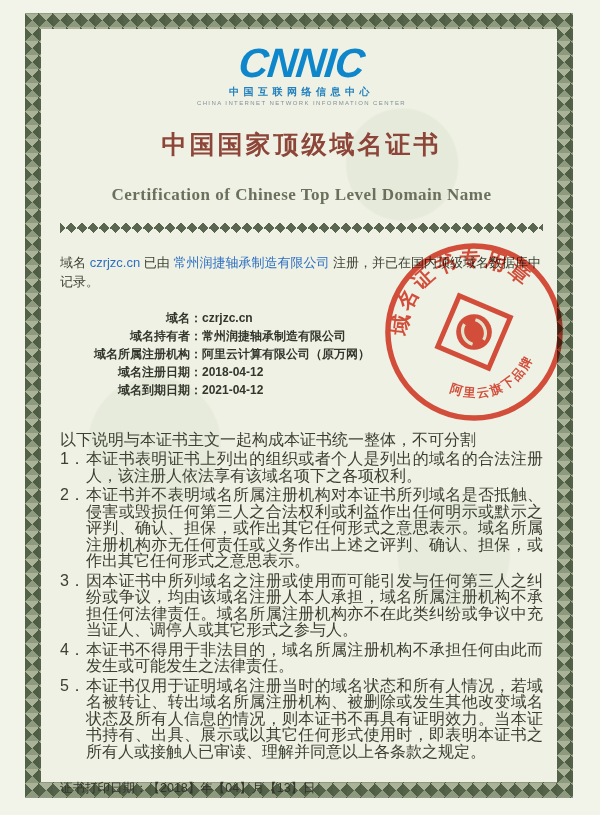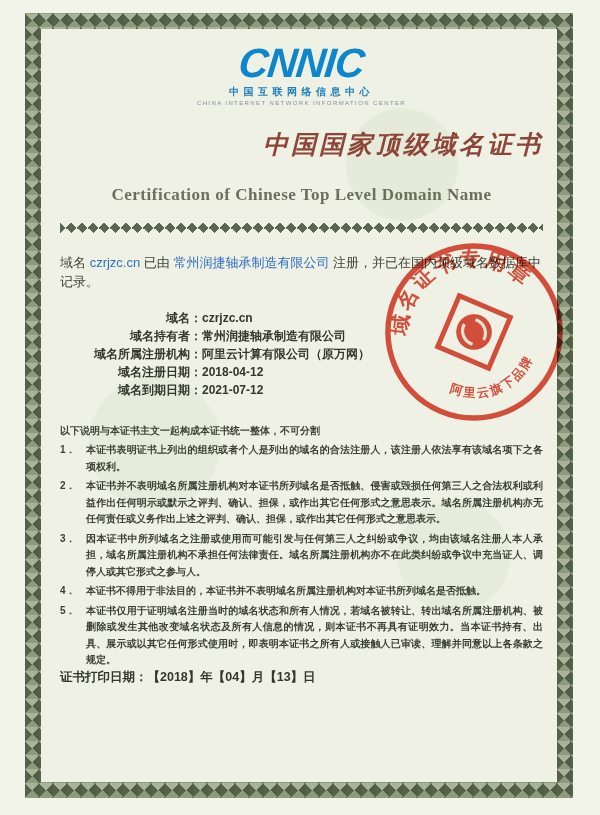--- a/index.html
+++ b/index.html
@@ -39,49 +39,49 @@
   .logo-block{text-align:center;margin-top:14px;}
   .logo-word{
     display:inline-block;font-weight:bold;font-style:italic;
     font-size:41px;line-height:40px;color:#0d86cb;letter-spacing:-1px;
     transform:skewX(-6deg);font-family:"Liberation Sans","DejaVu Sans",sans-serif;
   }
   .logo-cn{font-size:10px;font-weight:600;color:#2180bf;letter-spacing:4.5px;margin-top:2px;}
   .logo-en{font-size:6px;color:#84909b;letter-spacing:1.4px;margin-top:1px;}
 
   
-  .title-cn{margin:22px 0 0;text-align:right;font-size:25px;font-weight:bold;
-    color:#8c4538;letter-spacing:3px;font-style:italic;}
+  .title-cn{margin:22px 0 0;text-align:center;font-size:25px;font-weight:bold;
+    color:#8c4538;letter-spacing:3px;}
   .title-en{margin:24px 0 0;text-align:center;font-size:17px;font-weight:bold;
     color:#6b705d;font-family:"Liberation Serif","DejaVu Serif",serif;letter-spacing:.5px;}
 
   .separator{
     height:11px;margin:17px 0 0;
     background:conic-gradient(from 45deg,#4d5a42 0 25%, transparent 0 50%, #4d5a42 0 75%, transparent 0) 0 0/11px 11px;
     opacity:.92;
   }
 
   
   .statement{margin:20px 0 0;font-size:13px;font-weight:400;color:#3c4034;line-height:19px;}
   .blue{color:#2e6fc4;}
 
   
   .details{margin:18px 0 0 0;width:420px;margin-left:22px;}
   .detail-row{display:flex;font-size:12px;font-weight:700;color:#33362c;line-height:18px;}
   .detail-label{width:120px;text-align:right;white-space:nowrap;}
   .detail-value{flex:1;text-align:left;white-space:nowrap;}
 
   
-  .terms{margin-top:24px;font-size:10px;color:#3c4034;font-weight:700;}
+  .terms{margin-top:33px;font-size:16px;color:#3c4034;font-weight:400;}
   .terms-intro{line-height:16px;margin-bottom:2px;}
   .term-item{display:flex;line-height:16.5px;margin-top:3px;}
   .term-num{width:26px;flex:none;}
   .term-text{flex:1;text-align:justify;}
 
-  .print-date{font-size:12.5px;font-weight:700;color:#33362c;}
+  .print-date{margin-top:20px;font-size:12.5px;font-weight:400;color:#33362c;}
 
   
   .seal{
     position:absolute;left:380px;top:238px;width:188px;height:188px;
     transform:rotate(-22deg);
     opacity:.88;mix-blend-mode:multiply;
     pointer-events:none;
   }
 </style>
 </head>
@@ -119,42 +119,42 @@
       <div class="detail-row">
         <span class="detail-label">域名所属注册机构：</span>
         <span class="detail-value">阿里云计算有限公司（原万网）</span>
       </div>
       <div class="detail-row">
         <span class="detail-label">域名注册日期：</span>
         <span class="detail-value">2018-04-12</span>
       </div>
       <div class="detail-row">
         <span class="detail-label">域名到期日期：</span>
-        <span class="detail-value">2021-07-12</span>
+        <span class="detail-value">2021-04-12</span>
       </div>
     </div>
 
     <div class="terms">
       <div class="terms-intro">以下说明与本证书主文一起构成本证书统一整体，不可分割</div>
 
       <div class="term-item">
         <span class="term-num">1．</span>
         <span class="term-text">本证书表明证书上列出的组织或者个人是列出的域名的合法注册人，该注册人依法享有该域名项下之各项权利。</span>
       </div>
       <div class="term-item">
         <span class="term-num">2．</span>
         <span class="term-text">本证书并不表明域名所属注册机构对本证书所列域名是否抵触、侵害或毁损任何第三人之合法权利或利益作出任何明示或默示之评判、确认、担保，或作出其它任何形式之意思表示。域名所属注册机构亦无任何责任或义务作出上述之评判、确认、担保，或作出其它任何形式之意思表示。</span>
       </div>
       <div class="term-item">
         <span class="term-num">3．</span>
         <span class="term-text">因本证书中所列域名之注册或使用而可能引发与任何第三人之纠纷或争议，均由该域名注册人本人承担，域名所属注册机构不承担任何法律责任。域名所属注册机构亦不在此类纠纷或争议中充当证人、调停人或其它形式之参与人。</span>
       </div>
       <div class="term-item">
         <span class="term-num">4．</span>
-        <span class="term-text">本证书不得用于非法目的，本证书并不表明域名所属注册机构对本证书所列域名是否抵触。</span>
+        <span class="term-text">本证书不得用于非法目的，域名所属注册机构不承担任何由此而发生或可能发生之法律责任。</span>
       </div>
       <div class="term-item">
         <span class="term-num">5．</span>
         <span class="term-text">本证书仅用于证明域名注册当时的域名状态和所有人情况，若域名被转让、转出域名所属注册机构、被删除或发生其他改变域名状态及所有人信息的情况，则本证书不再具有证明效力。当本证书持有、出具、展示或以其它任何形式使用时，即表明本证书之所有人或接触人已审读、理解并同意以上各条款之规定。</span>
       </div>
     </div>
 
     <div class="print-date">证书打印日期：【2018】年【04】月【13】日</div>
   </div>
 

